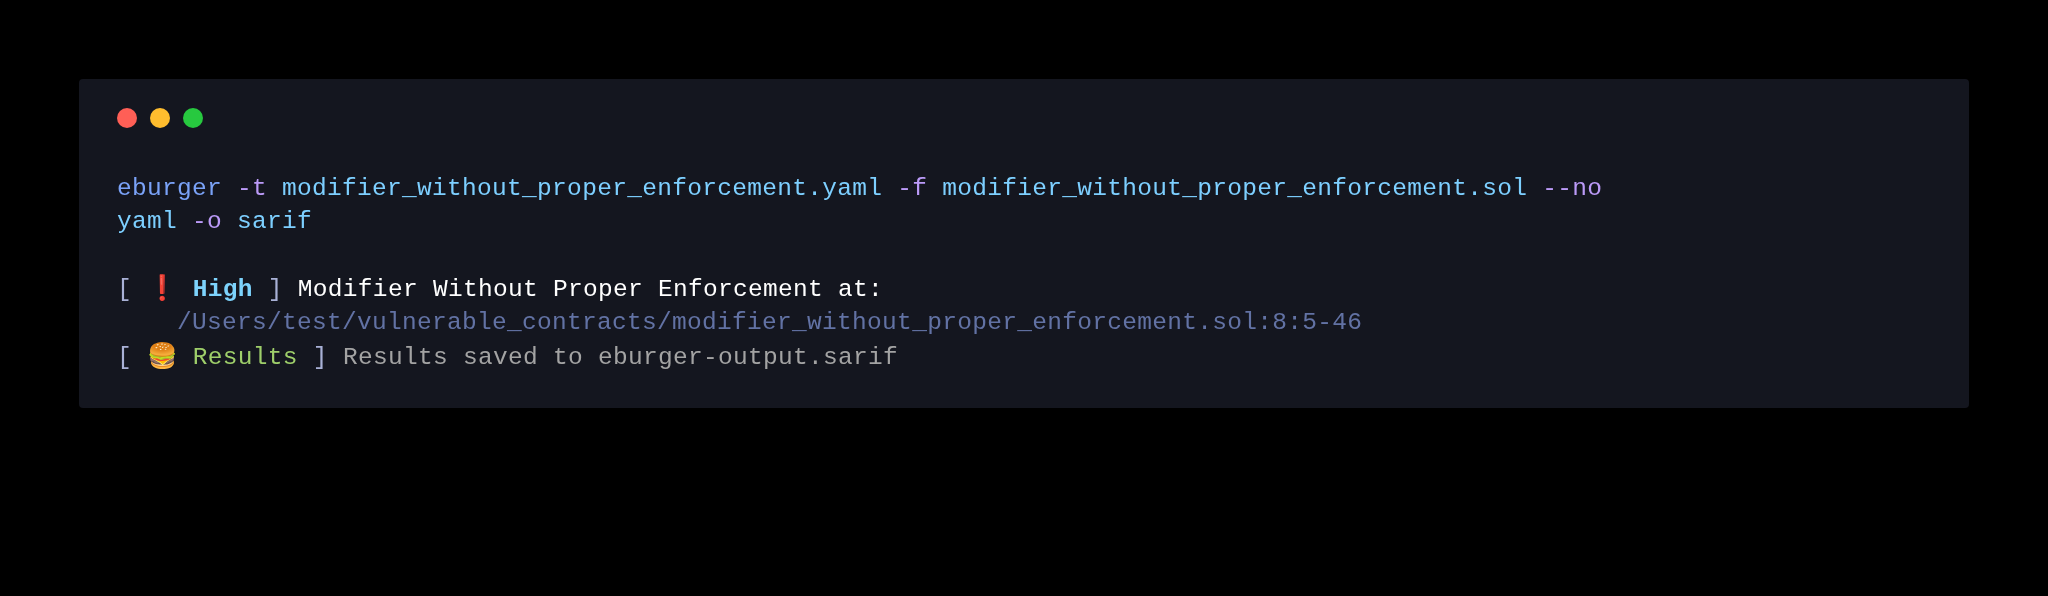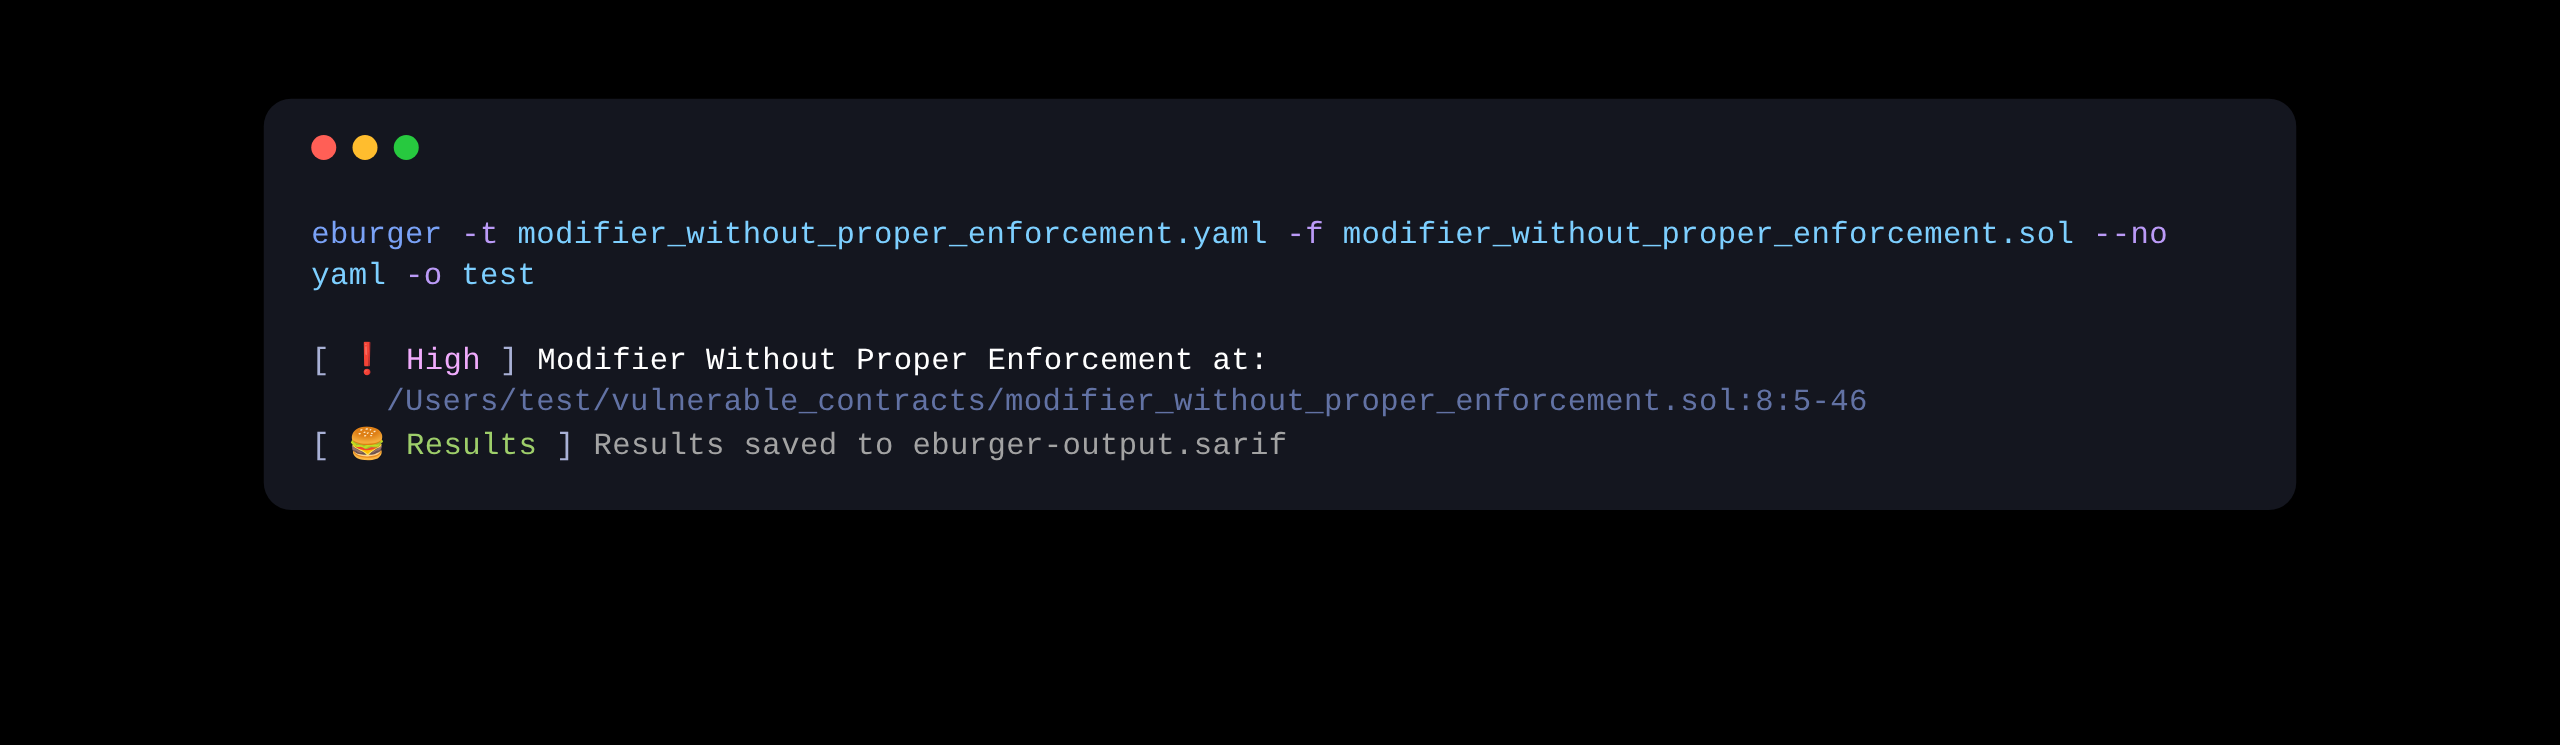--- a/index.html
+++ b/index.html
@@ -10,23 +10,23 @@
     body {
       background: #000000;
       width: 2048px;
       height: 596px;
       display: flex;
       align-items: flex-start;
       justify-content: center;
       padding-top: 79px;
     }
     .terminal-window {
-      width: 1626px;
+      width: 1890px;
       background: #14161f;
-      border-radius: 22px;
+      border-radius: 4px;
       padding: 29px 38px 34px 38px;
       font-family: 'SF Mono', 'Monaco', 'Menlo', 'Consolas', 'Courier New', monospace;
       font-size: 24.5px;
       line-height: 1.35;
       letter-spacing: 0.3px;
     }
     .title-bar {
       display: flex;
       gap: 13px;
       margin-bottom: 44px;
@@ -39,39 +39,39 @@
     .red { background: #ff5f56; }
     .yellow { background: #ffbd2e; }
     .green { background: #27c93f; }
     .terminal-content {
       color: #c0caf5;
     }
     .cmd-name { color: #7aa2f7; }
     .cmd-flag { color: #bb9af7; }
     .cmd-arg { color: #7dcfff; }
     .bracket { color: #a9b1d6; }
-    .severity { color: #f0abfc; font-weight: 400; }
+    .severity { color: #7dd3fc; font-weight: 700; }
     .finding-title { color: #ffffff; }
     .path { color: #6272a4; }
     .success-label { color: #9ece6a; }
     .success-msg { color: #a3a3a3; }
     .line { white-space: pre; }
     .emoji { font-family: 'Apple Color Emoji', 'Segoe UI Emoji', sans-serif; }
     .exclaim { color: #f7768e; font-weight: bold; }
   </style>
 </head>
 <body>
 
 <div class="terminal-window">
   <div class="title-bar">
     <div class="traffic-light red"></div>
     <div class="traffic-light yellow"></div>
     <div class="traffic-light green"></div>
   </div>
   <div class="terminal-content">
     <div class="line"><span class="cmd-name">eburger</span> <span class="cmd-flag">-t</span> <span class="cmd-arg">modifier_without_proper_enforcement.yaml</span> <span class="cmd-flag">-f</span> <span class="cmd-arg">modifier_without_proper_enforcement.sol</span> <span class="cmd-flag">--no</span></div>
-    <div class="line"><span class="cmd-arg">yaml</span> <span class="cmd-flag">-o</span> <span class="cmd-arg">test</span></div>
+    <div class="line"><span class="cmd-arg">yaml</span> <span class="cmd-flag">-o</span> <span class="cmd-arg">sarif</span></div>
     <div class="line">&nbsp;</div>
     <div class="line"><span class="bracket">[ </span><span class="exclaim emoji">❗</span><span class="severity"> High</span><span class="bracket"> ]</span><span class="finding-title"> Modifier Without Proper Enforcement at:</span></div>
     <div class="line"><span class="path">    /Users/test/vulnerable_contracts/modifier_without_proper_enforcement.sol:8:5-46</span></div>
     <div class="line"><span class="bracket">[ </span><span class="emoji">🍔</span><span class="success-label"> Results</span><span class="bracket"> ]</span><span class="success-msg"> Results saved to eburger-output.sarif</span></div>
   </div>
 </div>
 
 </body></html>

